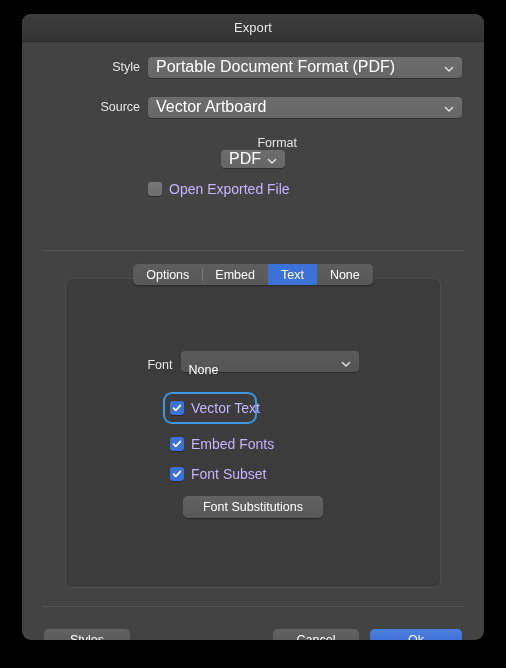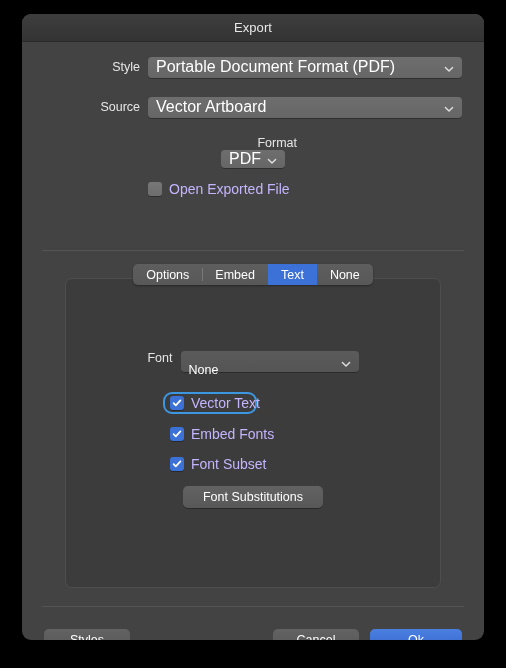--- a/index.html
+++ b/index.html
@@ -202,21 +202,21 @@
     border: 1px solid #4e4e4e;
     border-radius: 7px;
   }
 
   .panel-inner {
     padding-top: 72px;
   }
 
   .font-row {
     display: flex;
-    align-items: flex-start;
+    align-items: flex-end;
     justify-content: center;
     margin-bottom: 20px;
   }
   .font-label {
     font-size: 12.5px;
     color: #e6e6e6;
     margin-right: 8px;
   }
   .font-select {
     position: relative;
@@ -240,21 +240,21 @@
     height: 20px;
     margin-bottom: 10px;
   }
   .check-item.focused {
     position: relative;
     width: 94px;
     border: 2px solid #3d97e0;
     border-radius: 9px;
     padding: 1px 4px 1px 5px;
     margin-left: -7px;
-    height: 22px;
+    height: 32px;
   }
 
   .subst-wrap {
     display: flex;
     justify-content: center;
     margin-top: 12px;
   }
   .btn {
     background: linear-gradient(to bottom, #626262 0%, #585858 100%);
     border: none;

